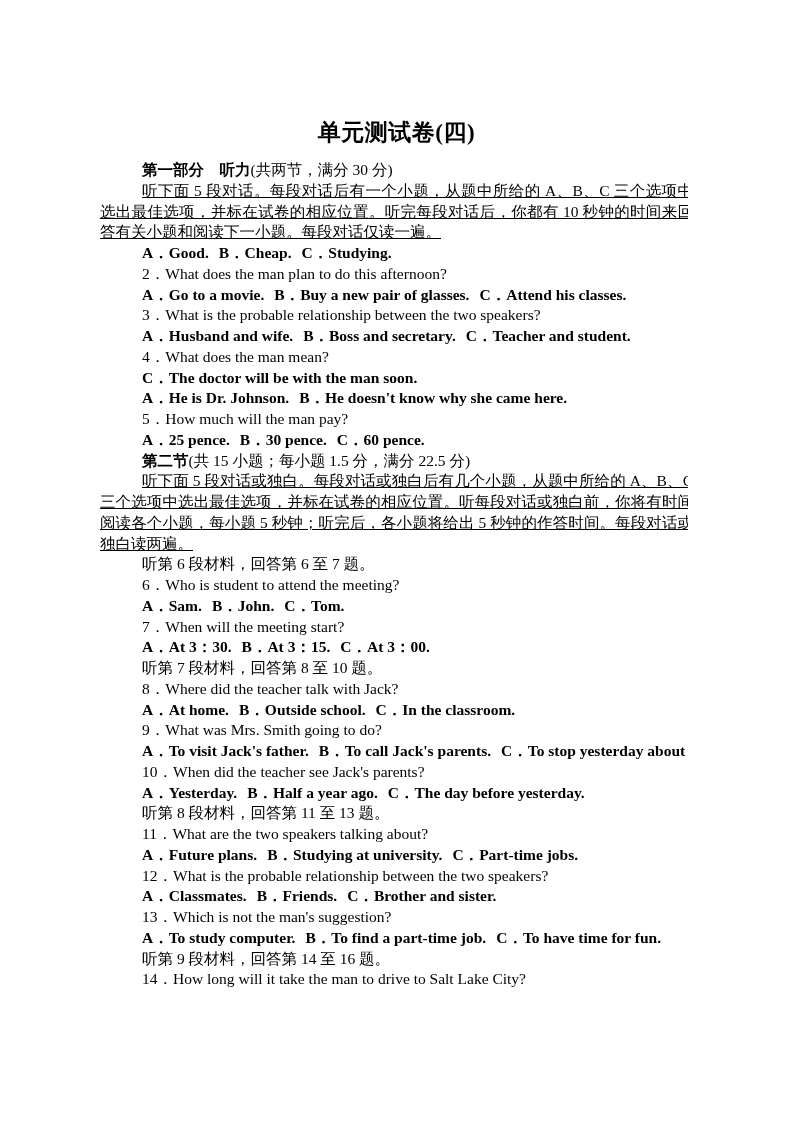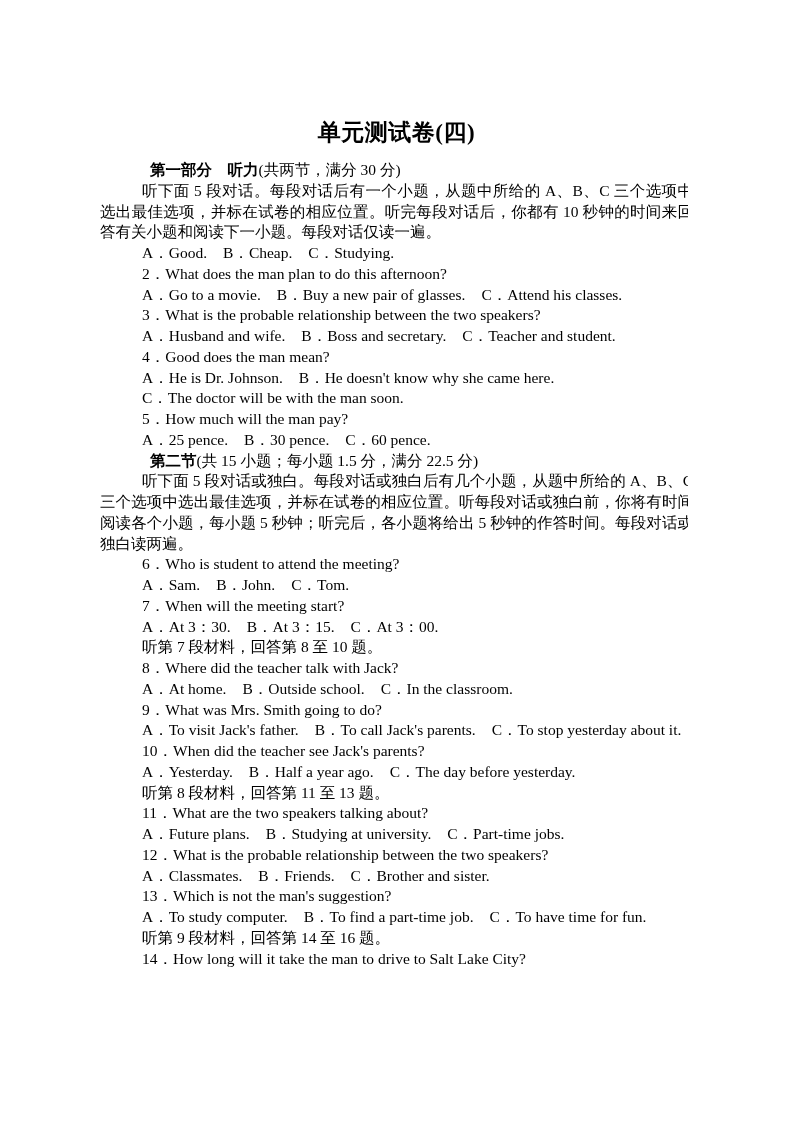--- a/index.html
+++ b/index.html
@@ -21,28 +21,30 @@
   .title {
     text-align: center;
     font-weight: 700;
     font-size: 23px;
     line-height: 30px;
     margin-bottom: 12px;
     letter-spacing: 0.5px;
   }
   .line { min-height: 20.75px; }
   .heading, .question, .material, .options { padding-left: 42px; }
-  .heading .bold { font-weight: 700; margin-left: 8px; }
+  .heading .bold { font-weight: 700; }
   .paragraph {
     text-indent: 42px;
     text-align: justify;
+    text-decoration: underline;
   }
   .options {
     display: flex;
-    column-gap: 16px;
+    column-gap: 10px;
+    font-weight: bold;
   }
   .opt { white-space: nowrap; }
 </style>
 </head>
 <body>
 
 <div class="page">
   <div class="doc">
     <div class="title">单元测试卷(四)</div>
     <div id="content-host">
@@ -58,36 +60,37 @@
           <span class="opt"><span>A．</span><span>Go to a movie.</span></span>
           <span class="opt"><span>B．</span><span>Buy a new pair of glasses.</span></span>
           <span class="opt"><span>C．</span><span>Attend his classes.</span></span>
         </div>
         <div class="line question"><span>3．</span><span>What is the probable relationship between the two speakers?</span></div>
         <div class="line options">
           <span class="opt"><span>A．</span><span>Husband and wife.</span></span>
           <span class="opt"><span>B．</span><span>Boss and secretary.</span></span>
           <span class="opt"><span>C．</span><span>Teacher and student.</span></span>
         </div>
-        <div class="line question"><span>4．</span><span>Good does the man mean?</span></div>
+        <div class="line question"><span>4．</span><span>What does the man mean?</span></div>
+        <div class="line options">
+          <span class="opt"><span>C．</span><span>The doctor will be with the man soon.</span></span>
+        </div>
         <div class="line options">
           <span class="opt"><span>A．</span><span>He is Dr. Johnson.</span></span>
           <span class="opt"><span>B．</span><span>He doesn't know why she came here.</span></span>
-        </div>
-        <div class="line options">
-          <span class="opt"><span>C．</span><span>The doctor will be with the man soon.</span></span>
         </div>
         <div class="line question"><span>5．</span><span>How much will the man pay?</span></div>
         <div class="line options">
           <span class="opt"><span>A．</span><span>25 pence.</span></span>
           <span class="opt"><span>B．</span><span>30 pence.</span></span>
           <span class="opt"><span>C．</span><span>60 pence.</span></span>
         </div>
         <div class="line heading"><span class="bold">第二节</span><span>(共 15 小题；每小题 1.5 分，满分 22.5 分)</span></div>
         <div class="line paragraph">听下面 5 段对话或独白。每段对话或独白后有几个小题，从题中所给的 A、B、C 三个选项中选出最佳选项，并标在试卷的相应位置。听每段对话或独白前，你将有时间阅读各个小题，每小题 5 秒钟；听完后，各小题将给出 5 秒钟的作答时间。每段对话或独白读两遍。</div>
+        <div class="line material">听第 6 段材料，回答第 6 至 7 题。</div>
         <div class="line question"><span>6．</span><span>Who is student to attend the meeting?</span></div>
         <div class="line options">
           <span class="opt"><span>A．</span><span>Sam.</span></span>
           <span class="opt"><span>B．</span><span>John.</span></span>
           <span class="opt"><span>C．</span><span>Tom.</span></span>
         </div>
         <div class="line question"><span>7．</span><span>When will the meeting start?</span></div>
         <div class="line options">
           <span class="opt"><span>A．</span><span>At 3：30.</span></span>
           <span class="opt"><span>B．</span><span>At 3：15.</span></span>

